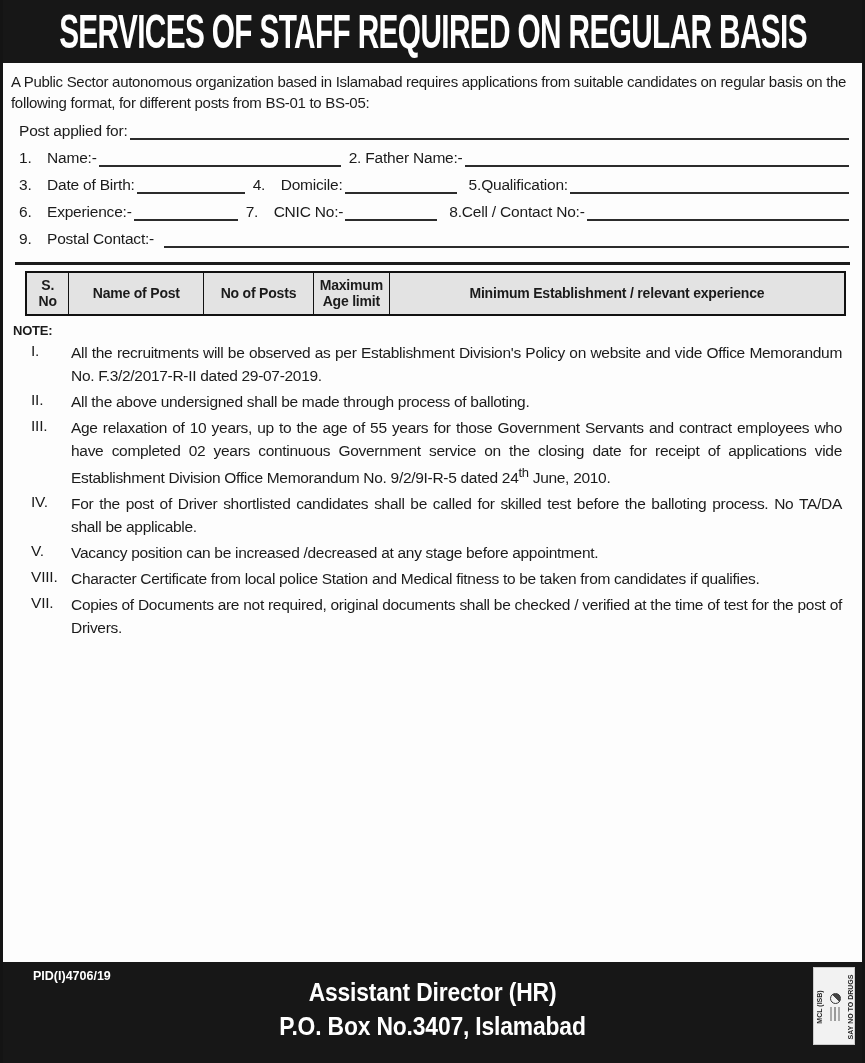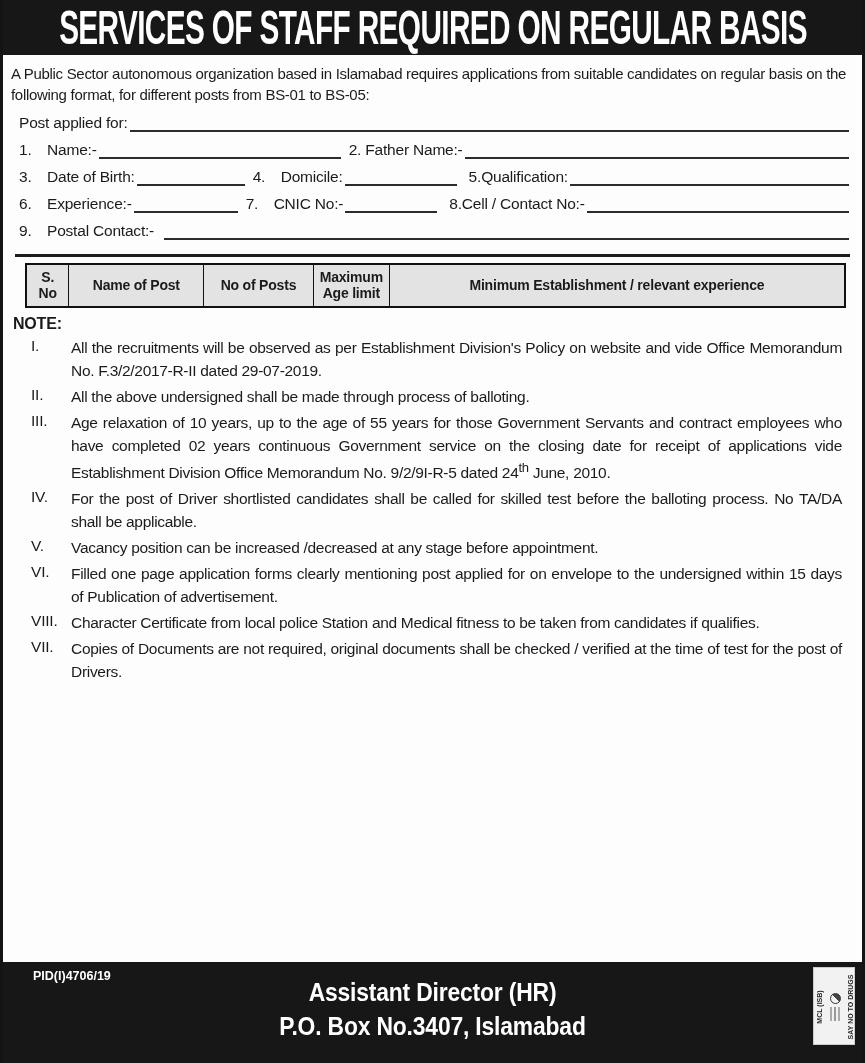--- a/index.html
+++ b/index.html
@@ -5,21 +5,21 @@
   * { box-sizing: border-box; }
   html,body { margin:0; padding:0; background:#888; }
   .page {
     width:865px; height:1063px; margin:0 auto; position:relative;
     background:#fdfdfd; overflow:hidden; color:#1b1b1b;
     font-family:"Liberation Sans", sans-serif; letter-spacing:-0.2px;
     border-left:3px solid #141414; border-right:3px solid #141414;
   }
   
   .title-band {
-    background:#171717; height:55px; display:flex; align-items:center; justify-content:center;
+    background:#171717; height:63px; display:flex; align-items:center; justify-content:center;
   }
   .title-band h1 {
     margin:0; color:#fff; font-size:48px; font-weight:bold; white-space:nowrap;
     transform:scaleX(0.62); transform-origin:center; letter-spacing:-1px;
   }
   
   .intro {
     padding:8px 10px 2px 8px; font-size:15px; line-height:1.42; letter-spacing:-0.3px;
   }
   
@@ -36,21 +36,21 @@
     font-size:13.5px; letter-spacing:-0.2px;
   }
   table.posts th, table.posts td { border:1.6px solid #111; vertical-align:top; }
   table.posts th {
     background:#e3e3e3; font-weight:bold; text-align:center; padding:4px 3px;
     line-height:1.2; white-space:pre-line; font-size:14px; vertical-align:middle;
   }
   col.c-sno{width:43px} col.c-post{width:135px} col.c-num{width:110px} col.c-age{width:76px} col.c-qual{width:457px}
   
   .notes { padding:7px 20px 0 10px; font-size:15.5px; }
-  .notes-label { font-weight:bold; font-size:16px; margin:0 0 4px 0; }
+  .notes-label { font-weight:bold; font-size:13px; margin:0 0 4px 0; }
   .note-item { display:grid; grid-template-columns:58px 1fr; margin-bottom:3px; }
   .note-roman { padding-left:18px; }
   .note-text { text-align:justify; line-height:1.48; letter-spacing:-0.3px; }
   .note-text sup { font-size:13px; }
   
   .footer {
     position:absolute; left:0; right:0; bottom:0; height:101px; background:#171717; color:#fff;
   }
   .pid { position:absolute; top:7px; left:30px; font-size:12.5px; font-weight:bold; letter-spacing:0; }
   .footer-center {
@@ -165,24 +165,20 @@
         </div>
         <div class="note-item">
           <span class="note-roman">IV.</span>
           <span class="note-text"><span>For the post of Driver shortlisted candidates shall be called for skilled test before the balloting process. No TA/DA shall be applicable.</span></span>
         </div>
         <div class="note-item">
           <span class="note-roman">V.</span>
           <span class="note-text"><span>Vacancy position can be increased /decreased at any stage before appointment.</span></span>
         </div>
         <div class="note-item">
-          <span class="note-roman">VI.</span>
-          <span class="note-text"><span>Filled one page application forms clearly mentioning post applied for on envelope to the undersigned within 15 days of Publication of advertisement.</span></span>
-        </div>
-        <div class="note-item">
           <span class="note-roman">VIII.</span>
           <span class="note-text"><span>Character Certificate from local police Station and Medical fitness to be taken from candidates if qualifies.</span></span>
         </div>
         <div class="note-item">
           <span class="note-roman">VII.</span>
           <span class="note-text"><span>Copies of Documents are not required, original documents shall be checked / verified at the time of test for the post of Drivers.</span></span>
         </div>
       </div>
   </div>
 

